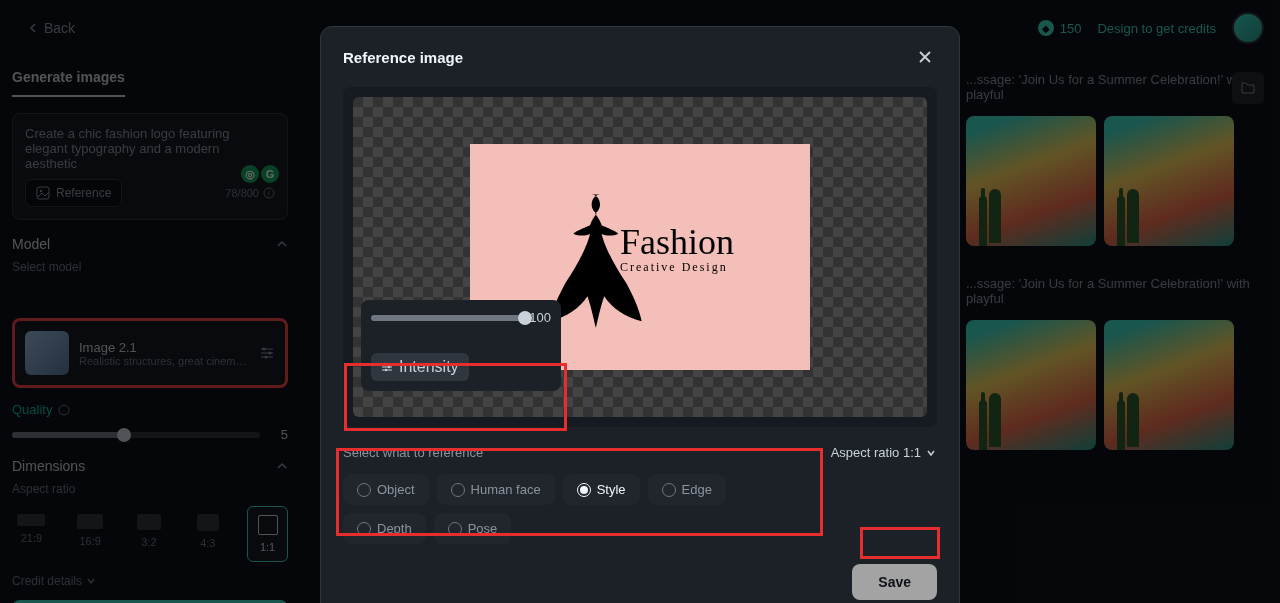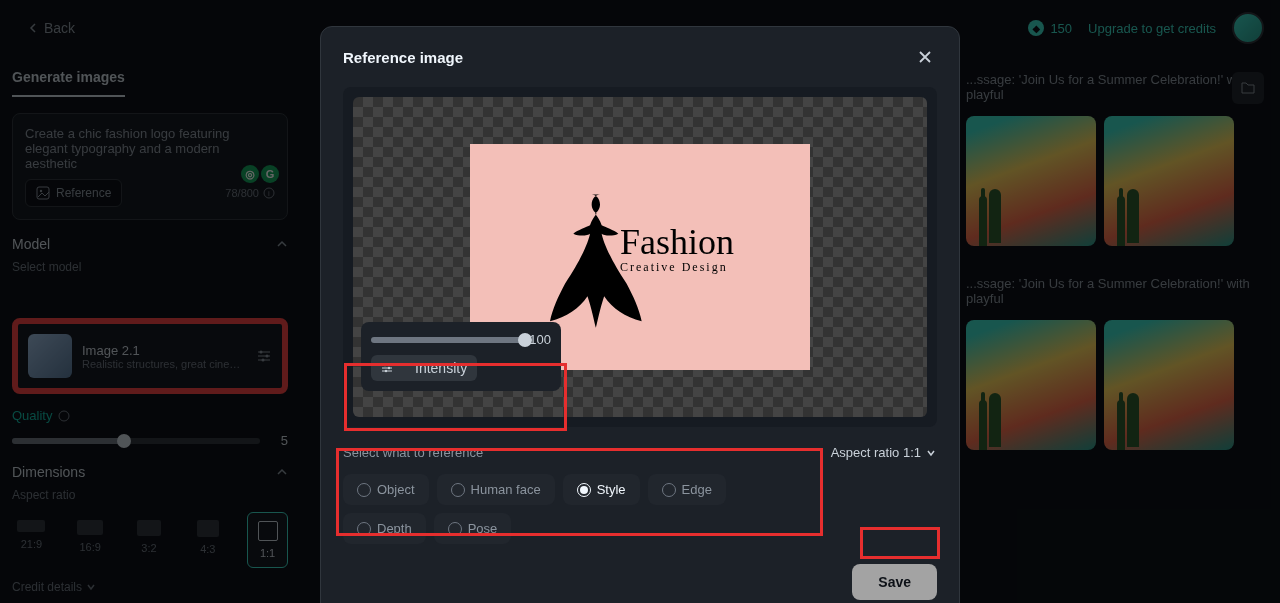--- a/index.html
+++ b/index.html
@@ -156,21 +156,21 @@
 .small-label {
   font-size: 12px;
   color: #6e7681;
   margin-bottom: 8px;
 }
 .model-card {
   display: flex;
   align-items: center;
   gap: 10px;
   background: #161b22;
-  border: 6px solid #ef4444;
+  border: 3px solid #ef4444;
   border-radius: 8px;
   padding: 10px;
   margin-top: 44px;
 }
 .model-thumb {
   width: 44px; height: 44px;
   border-radius: 6px;
   background: linear-gradient(135deg, #9ab8d8, #5a7a9a);
 }
 .model-info { flex: 1; overflow: hidden; }
@@ -427,26 +427,27 @@
   right: 0; top: 50%;
   transform: translate(50%, -50%);
   width: 14px; height: 14px;
   border-radius: 50%;
   background: #c9d1d9;
 }
 .int-val { font-size: 13px; color: #c9d1d9; font-weight: 500; }
 .intensity-label {
   display: inline-flex;
   align-items: center;
-  gap: 22px;
-  font-size: 14px;
+  gap: 6px;
+  font-size: 16px;
   color: #c9d1d9;
   background: #30363d;
   padding: 5px 10px;
   border-radius: 6px;
+  margin-top: 20px;
 }
 
 .ref-select-row {
   display: flex;
   justify-content: space-between;
   align-items: flex-start;
   margin-top: 18px;
   gap: 20px;
 }
 .ref-select-left { flex: 1; }
@@ -531,21 +532,21 @@
     <svg width="10" height="10" viewBox="0 0 10 10">
         <path d="M7 1 L3 5 L7 9" stroke="#8b949e" stroke-width="1.5" fill="none"></path>
       </svg>
     <span>Back</span>
   </div>
   <div class="top-right">
     <div class="credits">
       <span class="credits-icon">◆</span>
       <span>150</span>
     </div>
-    <span class="upgrade-link">Upgrade to get credits</span>
+    <span class="upgrade-link">Design to get credits</span>
     <div class="avatar"></div>
   </div>
 </div>
 
 <div class="sidebar">
   <div class="sidebar-title">Generate images</div>
   <div class="prompt-box">
     <div class="prompt-text">Create a chic fashion logo featuring elegant typography and a modern aesthetic</div>
     <div class="prompt-icons">
       <span class="g-icon green">◎</span>

